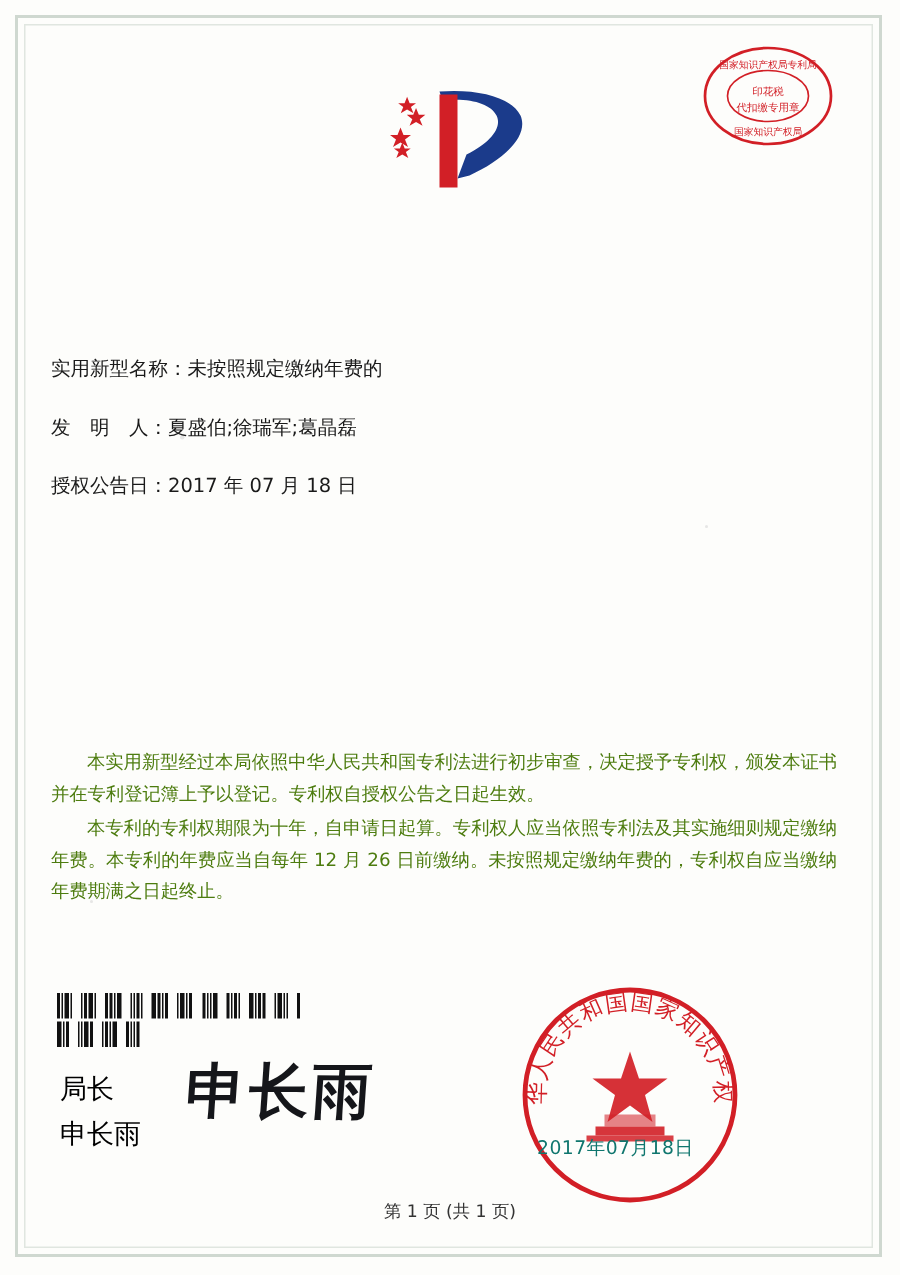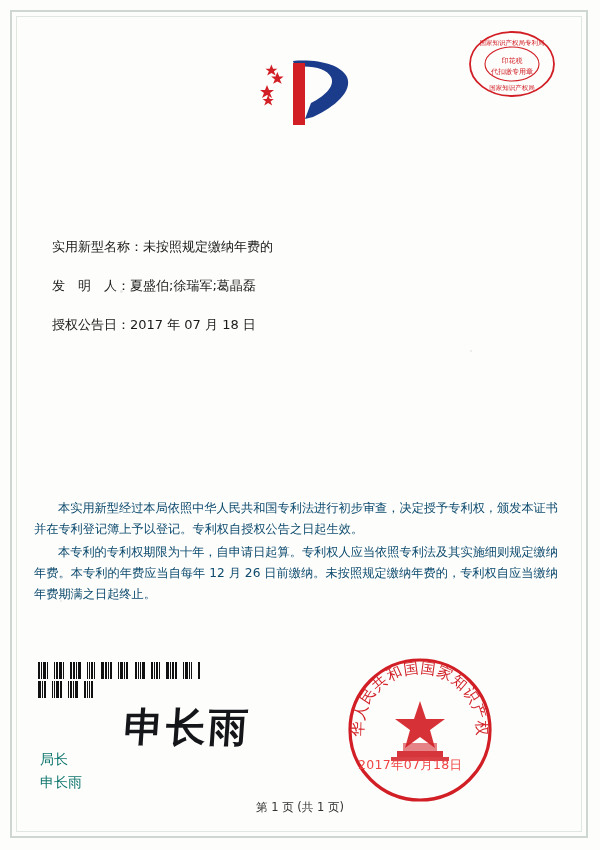--- a/index.html
+++ b/index.html
@@ -88,35 +88,34 @@
     font-size: 13px;
     color: #1a1a1a;
   }
   .field-row {
     margin-bottom: 21px;
     line-height: 1.4;
     white-space: nowrap;
   }
   .field-label {
     display: inline;
-    margin-left: 18px;
   }
   .field-value {
     display: inline;
   }
 
   
   .paras {
     position: absolute;
     left: 34px;
     top: 498px;
     width: 524px;
     font-size: 12.2px;
     line-height: 1.72;
-    color: #0c4a6e;
+    color: #4d7c0f;
     text-align: justify;
   }
   .para {
     text-indent: 24px;
     margin-bottom: 2px;
   }
 
   
   .barcode {
     position: absolute;
@@ -130,24 +129,24 @@
     background: #111;
     height: 17px;
     margin-right: 1px;
     vertical-align: top;
   }
 
   
   .sig-labels {
     position: absolute;
     left: 40px;
-    top: 748px;
-    font-size: 14px;
+    top: 712px;
+    font-size: 18px;
     line-height: 1.65;
-    color: #0f766e;
+    color: #000000;
   }
   .signature {
     position: absolute;
     left: 124px;
     top: 700px;
     font-family: "DejaVu Serif", "Liberation Serif", serif;
     font-size: 40px;
     font-weight: bold;
     color: #15161a;
     letter-spacing: 2px;
@@ -161,21 +160,21 @@
     top: 655px;
     width: 150px;
     height: 150px;
   }
 
   .issue-date {
     position: absolute;
     left: 358px;
     top: 757px;
     font-size: 12.5px;
-    color: #ef4444;
+    color: #0f766e;
     letter-spacing: 0.3px;
   }
 
   .page-footer {
     position: absolute;
     left: 0; right: 0;
     top: 800px;
     text-align: center;
     font-size: 11.5px;
     color: #333;

